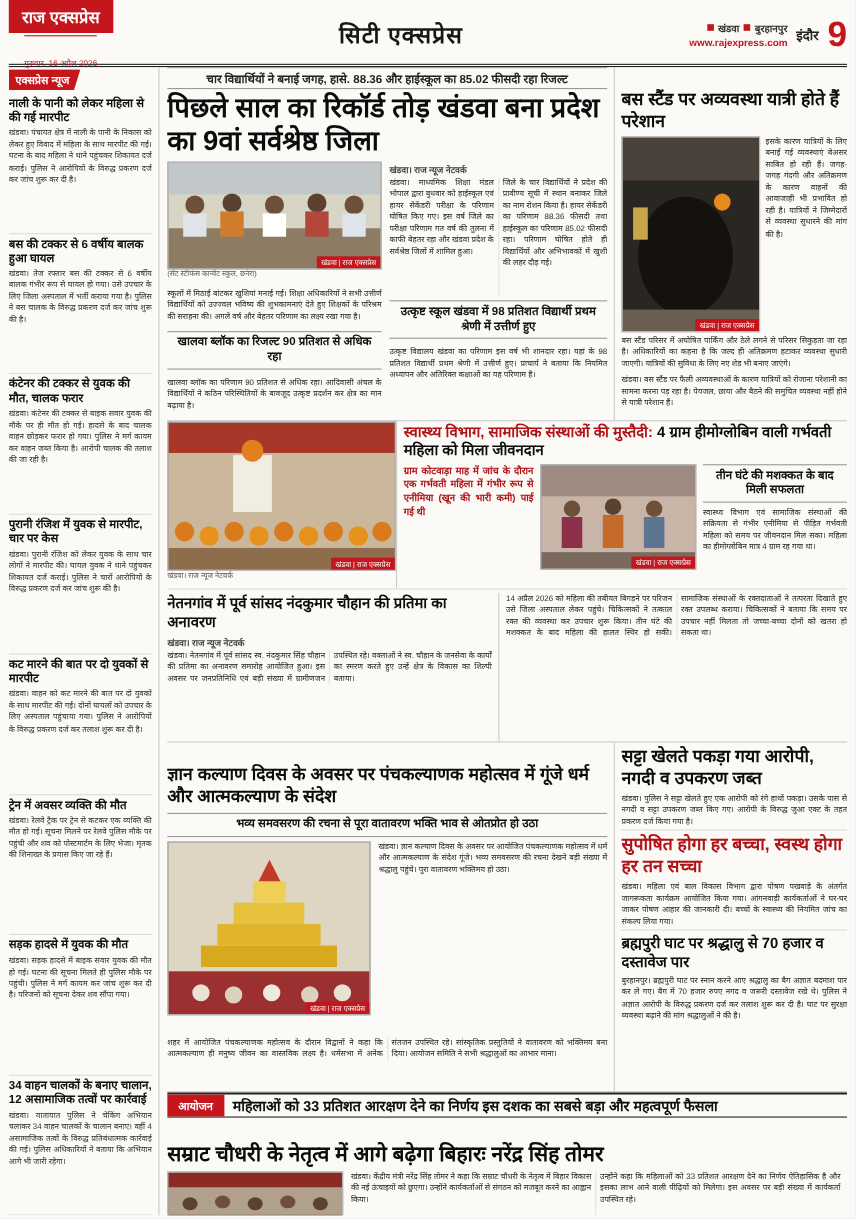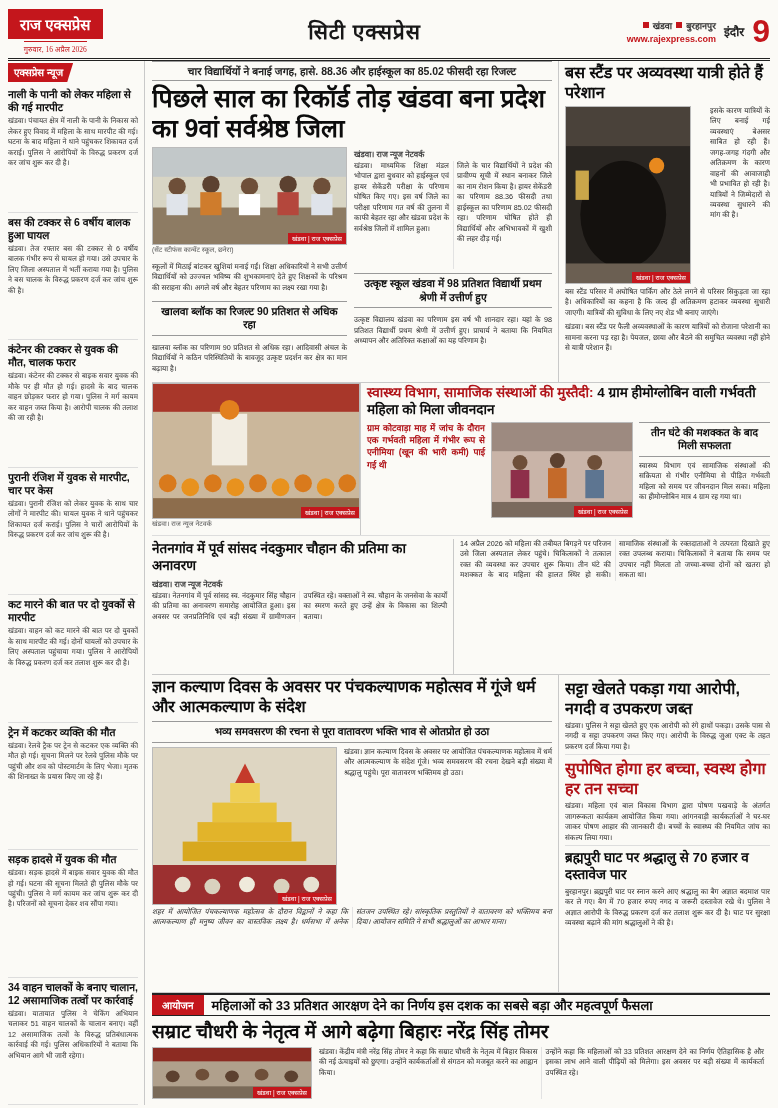--- a/index.html
+++ b/index.html
@@ -3,21 +3,21 @@
 <meta charset="utf-8">
 <style>
   html,body{margin:0;padding:0;background:#d9d9d9;}
   .page{width:778px;height:1108px;margin:0 auto;background:#fbfaf6;box-sizing:border-box;
         padding:6px 8px;font-family:"Liberation Sans","DejaVu Sans",sans-serif;color:#141414;overflow:hidden;}
   
   .hdr{display:flex;align-items:center;justify-content:space-between;height:50px;
        border-bottom:3px double #222;padding-bottom:2px;}
   .mast{display:flex;flex-direction:column;align-items:center;}
   .mast-box{background:#c4161c;color:#fff;font-weight:bold;font-size:15px;padding:5px 12px;border-radius:0;white-space:nowrap;}
-  .mast-date{color:#c4161c;font-size:7.5px;margin-top:2px;border-top:1px solid #c4161c;padding-top:2px;white-space:nowrap;font-family:Liberation Serif, serif;}
+  .mast-date{color:#c4161c;font-size:7.5px;margin-top:2px;border-top:1px solid #c4161c;padding-top:19px;white-space:nowrap;}
   .paper-title{font-size:21px;font-weight:800;letter-spacing:1px;color:#171717;}
   .hdr-right{display:flex;align-items:center;gap:8px;}
   .hdr-tags{display:flex;flex-direction:column;align-items:flex-end;gap:2px;}
   .tagline{display:flex;align-items:center;gap:4px;font-size:9px;font-weight:bold;color:#333;}
   .sq{width:6px;height:6px;background:#c4161c;display:inline-block;}
   .website{color:#c4161c;font-size:9px;font-weight:bold;cursor:pointer;}
   .city{font-size:12px;font-weight:bold;color:#222;}
   .pageno{font-size:32px;font-weight:800;color:#c4161c;line-height:1;}
   
   .body-row{display:flex;height:1044px;overflow:hidden;}
@@ -27,21 +27,21 @@
   
   .sec-label{background:#c4161c;color:#fff;font-weight:bold;font-size:10px;padding:2px 10px 3px 6px;
              display:inline-block;align-self:flex-start;clip-path:polygon(0 0,100% 0,91% 100%,0 100%);margin:2px 0 3px;}
   .brief{flex:1;border-bottom:1px solid #ddd;padding:3px 0;overflow:hidden;}
   .brief h4{margin:0 0 2px;font-size:10.5px;line-height:1.25;font-weight:700;color:#101010;}
   .brief p{margin:0;font-size:7.2px;line-height:1.45;text-align:justify;color:#333;}
   
   .kicker{font-size:10.5px;font-weight:bold;text-align:center;color:#222;
           border-top:1px solid #999;border-bottom:1px solid #999;padding:2px 0;margin-bottom:2px;}
   .headline-xl{font-size:25px;font-weight:800;line-height:1.18;margin:3px 0 4px;color:#0c0c0c;}
-  .headline-l{font-size:16px;font-weight:800;line-height:1.25;margin:2px 0 3px;color:#0c0c0c;}
+  .headline-l{font-size:16px;font-weight:800;line-height:1.25;margin:20px 0 3px;color:#0c0c0c;}
   .headline-m{font-size:13.5px;font-weight:800;line-height:1.25;margin:2px 0 3px;color:#0c0c0c;}
   .headline-s{font-size:16px;font-weight:800;line-height:1.25;margin:2px 0 2px;color:#0c0c0c;}
   .red{color:#b01217;}
   .byline{font-size:8px;font-weight:bold;color:#444;margin:1px 0 2px;}
   .txt{font-size:7.2px;line-height:1.45;text-align:justify;color:#2a2a2a;}
   .cols-2{column-count:2;column-gap:8px;column-rule:1px solid #e2e2e2;}
   .inset-head{font-size:10.5px;font-weight:800;text-align:center;line-height:1.3;color:#111;
               border-top:1px solid #999;border-bottom:1px solid #999;padding:3px 2px;margin:4px 0;}
   .photo{position:relative;background:#999;overflow:hidden;border:1px solid #bbb;box-sizing:border-box;}
   .photo svg{display:block;width:100%;height:100%;}
@@ -49,21 +49,21 @@
   .caption{font-size:6.8px;color:#555;margin:1px 0 3px;line-height:1.3;}
   .highlight{font-size:8.8px;font-weight:bold;color:#b01217;line-height:1.4;text-align:justify;}
   
   .band{overflow:hidden;border-bottom:1px solid #c9c9c9;box-sizing:border-box;}
   .band-a{height:322px;display:flex;}
   .main-story{flex:1;padding-right:6px;overflow:hidden;}
   .ms-content{display:flex;gap:7px;}
   .ms-left{width:195px;flex:0 0 195px;}
   .ms-right{flex:1;}
   .bus-story{width:205px;flex:0 0 205px;border-left:1px solid #c9c9c9;padding-left:6px;overflow:hidden;}
-  .bus-top{display:flex;gap:19px;}
+  .bus-top{display:flex;gap:5px;}
   .band-b{height:292px;display:flex;flex-direction:column;}
   .bb-r1{display:flex;height:152px;overflow:hidden;}
   .bb-r1-left{width:208px;flex:0 0 208px;}
   .bb-r1-right{flex:1;border-left:1px solid #c9c9c9;padding-left:6px;overflow:hidden;}
   .health-mid{display:flex;gap:6px;margin-top:2px;}
   .bb-r2{display:flex;flex:1;overflow:hidden;border-top:1px solid #ddd;padding-top:3px;}
   .statue{width:295px;flex:0 0 295px;padding-right:6px;}
   .health-body{flex:1;border-left:1px solid #c9c9c9;padding-left:6px;}
   .band-c{height:318px;display:flex;}
   .jain{flex:1;padding-right:6px;overflow:hidden;}
@@ -124,30 +124,30 @@
       </article>
       <article class="brief">
         <h4>पुरानी रंजिश में युवक से मारपीट, चार पर केस</h4>
         <p>खंडवा। पुरानी रंजिश को लेकर युवक के साथ चार लोगों ने मारपीट की। घायल युवक ने थाने पहुंचकर शिकायत दर्ज कराई। पुलिस ने चारों आरोपियों के विरुद्ध प्रकरण दर्ज कर जांच शुरू की है।</p>
       </article>
       <article class="brief">
         <h4>कट मारने की बात पर दो युवकों से मारपीट</h4>
         <p>खंडवा। वाहन को कट मारने की बात पर दो युवकों के साथ मारपीट की गई। दोनों घायलों को उपचार के लिए अस्पताल पहुंचाया गया। पुलिस ने आरोपियों के विरुद्ध प्रकरण दर्ज कर तलाश शुरू कर दी है।</p>
       </article>
       <article class="brief">
-        <h4>ट्रेन में कटकर व्यक्ति की मौत</h4>
+        <h4>ट्रेन में अवसर व्यक्ति की मौत</h4>
         <p>खंडवा। रेलवे ट्रैक पर ट्रेन से कटकर एक व्यक्ति की मौत हो गई। सूचना मिलने पर रेलवे पुलिस मौके पर पहुंची और शव को पोस्टमार्टम के लिए भेजा। मृतक की शिनाख्त के प्रयास किए जा रहे हैं।</p>
       </article>
       <article class="brief">
         <h4>सड़क हादसे में युवक की मौत</h4>
         <p>खंडवा। सड़क हादसे में बाइक सवार युवक की मौत हो गई। घटना की सूचना मिलते ही पुलिस मौके पर पहुंची। पुलिस ने मर्ग कायम कर जांच शुरू कर दी है। परिजनों को सूचना देकर शव सौंपा गया।</p>
       </article>
       <article class="brief">
         <h4>34 वाहन चालकों के बनाए चालान, 12 असामाजिक तत्वों पर कार्रवाई</h4>
-        <p>खंडवा। यातायात पुलिस ने चेकिंग अभियान चलाकर 51 वाहन चालकों के चालान बनाए। वहीं 12 असामाजिक तत्वों के विरुद्ध प्रतिबंधात्मक कार्रवाई की गई। पुलिस अधिकारियों ने बताया कि अभियान आगे भी जारी रहेगा।</p>
+        <p>खंडवा। यातायात पुलिस ने चेकिंग अभियान चलाकर 34 वाहन चालकों के चालान बनाए। वहीं 4 असामाजिक तत्वों के विरुद्ध प्रतिबंधात्मक कार्रवाई की गई। पुलिस अधिकारियों ने बताया कि अभियान आगे भी जारी रहेगा।</p>
       </article>
     </aside>
 
     <main class="col-main">
 
       <section class="band band-a">
         <article class="main-story">
           <div class="kicker">चार विद्यार्थियों ने बनाई जगह, हासे. 88.36 और हाईस्कूल का 85.02 फीसदी रहा रिजल्ट</div>
           <h1 class="headline-xl">पिछले साल का रिकॉर्ड तोड़ खंडवा बना प्रदेश का 9वां सर्वश्रेष्ठ जिला</h1>
           <div class="ms-content">
@@ -286,21 +286,21 @@
                 <circle cx="30" cy="140" r="8" fill="#e8e2d2"></circle>
                   <circle cx="60" cy="142" r="8" fill="#d9d2be"></circle>
                 <circle cx="95" cy="140" r="8" fill="#efeadb"></circle>
                   <circle cx="130" cy="142" r="8" fill="#d9d2be"></circle>
                 <circle cx="160" cy="140" r="8" fill="#e8e2d2"></circle>
               </svg>
               <span class="ph-tag">खंडवा | राज एक्सप्रेस</span>
             </div>
             <p class="txt" style="margin:0;">खंडवा। ज्ञान कल्याण दिवस के अवसर पर आयोजित पंचकल्याणक महोत्सव में धर्म और आत्मकल्याण के संदेश गूंजे। भव्य समवसरण की रचना देखने बड़ी संख्या में श्रद्धालु पहुंचे। पूरा वातावरण भक्तिमय हो उठा।</p>
           </div>
-          <div class="txt cols-2" style="margin-top:2px;font-style:italic;">शहर में आयोजित पंचकल्याणक महोत्सव के दौरान विद्वानों ने कहा कि आत्मकल्याण ही मनुष्य जीवन का वास्तविक लक्ष्य है। धर्मसभा में अनेक संतजन उपस्थित रहे। सांस्कृतिक प्रस्तुतियों ने वातावरण को भक्तिमय बना दिया। आयोजन समिति ने सभी श्रद्धालुओं का आभार माना।</div>
+          <div class="txt cols-2" style="margin-top:20px;">शहर में आयोजित पंचकल्याणक महोत्सव के दौरान विद्वानों ने कहा कि आत्मकल्याण ही मनुष्य जीवन का वास्तविक लक्ष्य है। धर्मसभा में अनेक संतजन उपस्थित रहे। सांस्कृतिक प्रस्तुतियों ने वातावरण को भक्तिमय बना दिया। आयोजन समिति ने सभी श्रद्धालुओं का आभार माना।</div>
         </article>
 
         <aside class="rail">
           <article class="rail-story">
             <h3 class="headline-s">सट्टा खेलते पकड़ा गया आरोपी, नगदी व उपकरण जब्त</h3>
             <p class="txt" style="margin:0;">खंडवा। पुलिस ने सट्टा खेलते हुए एक आरोपी को रंगे हाथों पकड़ा। उसके पास से नगदी व सट्टा उपकरण जब्त किए गए। आरोपी के विरुद्ध जुआ एक्ट के तहत प्रकरण दर्ज किया गया है।</p>
           </article>
           <article class="rail-story">
             <h3 class="headline-s red">सुपोषित होगा हर बच्चा, स्वस्थ होगा हर तन सच्चा</h3>
             <p class="txt" style="margin:0;">खंडवा। महिला एवं बाल विकास विभाग द्वारा पोषण पखवाड़े के अंतर्गत जागरूकता कार्यक्रम आयोजित किया गया। आंगनवाड़ी कार्यकर्ताओं ने घर-घर जाकर पोषण आहार की जानकारी दी। बच्चों के स्वास्थ्य की नियमित जांच का संकल्प लिया गया।</p>

